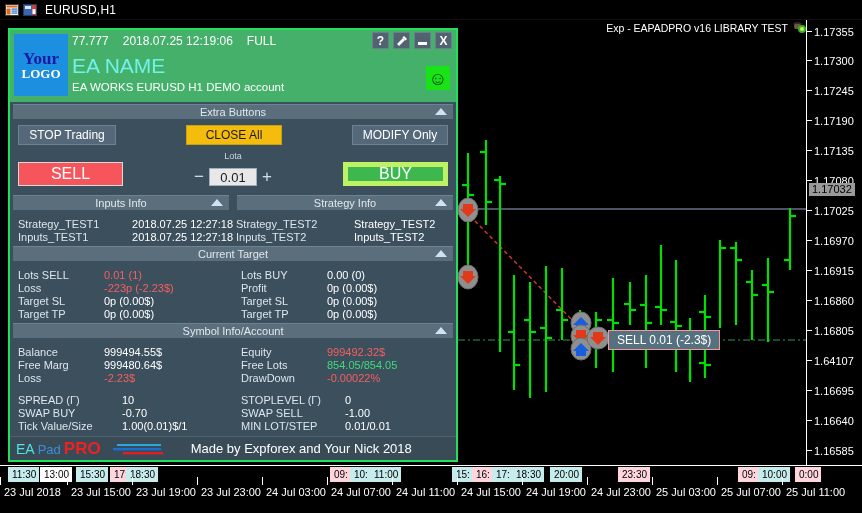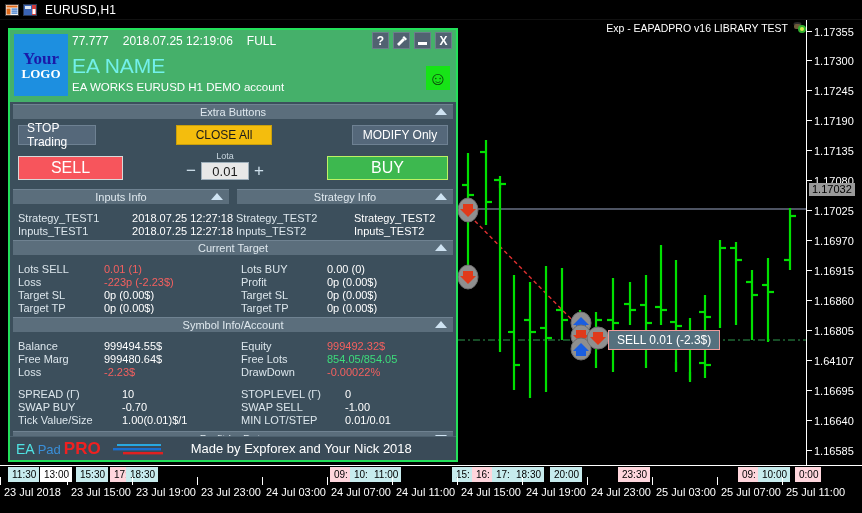--- a/index.html
+++ b/index.html
@@ -110,34 +110,34 @@
   }
   .caret.up { border-bottom:7px solid #cfe3f2; }
   .caret.down { border-top:7px solid #cfe3f2; }
 
   #extra-btn-row { display:flex; justify-content:space-between; padding:6px 8px 0 8px; }
   .ebtn {
     height:20px; font-size:12px; display:flex; align-items:center; justify-content:center;
     color:#fff; background:#55687a; border:1px solid #6e8192; padding:0 8px;
   }
   #btn-close-all { background:#f4bd0d; color:#1b1b1b; border:1px solid #caa00b; width:96px; }
-  #btn-stop { width:78px; }
+  #btn-stop { width:98px; }
   #btn-modify { width:96px; }
 
   #trade-row { display:flex; align-items:flex-end; justify-content:space-between; padding:6px 8px 7px 8px; }
   #btn-sell {
     width:105px; height:24px; background:#f7555c; border:1px solid #d9d9d9;
     display:flex; align-items:center; justify-content:center; font-size:16px; color:#fff;
   }
   #btn-buy {
-    width:121px; height:24px; background:#3db84f; border:1px solid #bef264;
+    width:105px; height:24px; background:#3db84f; border:5px solid #bef264;
     display:flex; align-items:center; justify-content:center; font-size:16px; color:#fff;
   }
   #lot-wrap { display:flex; flex-direction:column; align-items:center; }
-  #lot-label { font-size:9px; color:#c9d6df; margin-bottom:1px; }
+  #lot-label { font-size:9px; color:#c9d6df; margin-bottom:7px; }
   #lot-ctrl { display:flex; align-items:center; gap:5px; }
   .lot-sign { font-size:17px; color:#cfe0ec; line-height:14px; }
   #lot-value {
     width:48px; height:18px; background:#e8e8e8; color:#1b1b1b;
     font-size:13px; display:flex; align-items:center; justify-content:center;
     border:1px solid #9fb0bc;
   }
 
   .two-head { display:flex; gap:8px; padding:0 3px; margin-top:2px; }
   .two-head .sect-header { flex:1; margin:0; }

